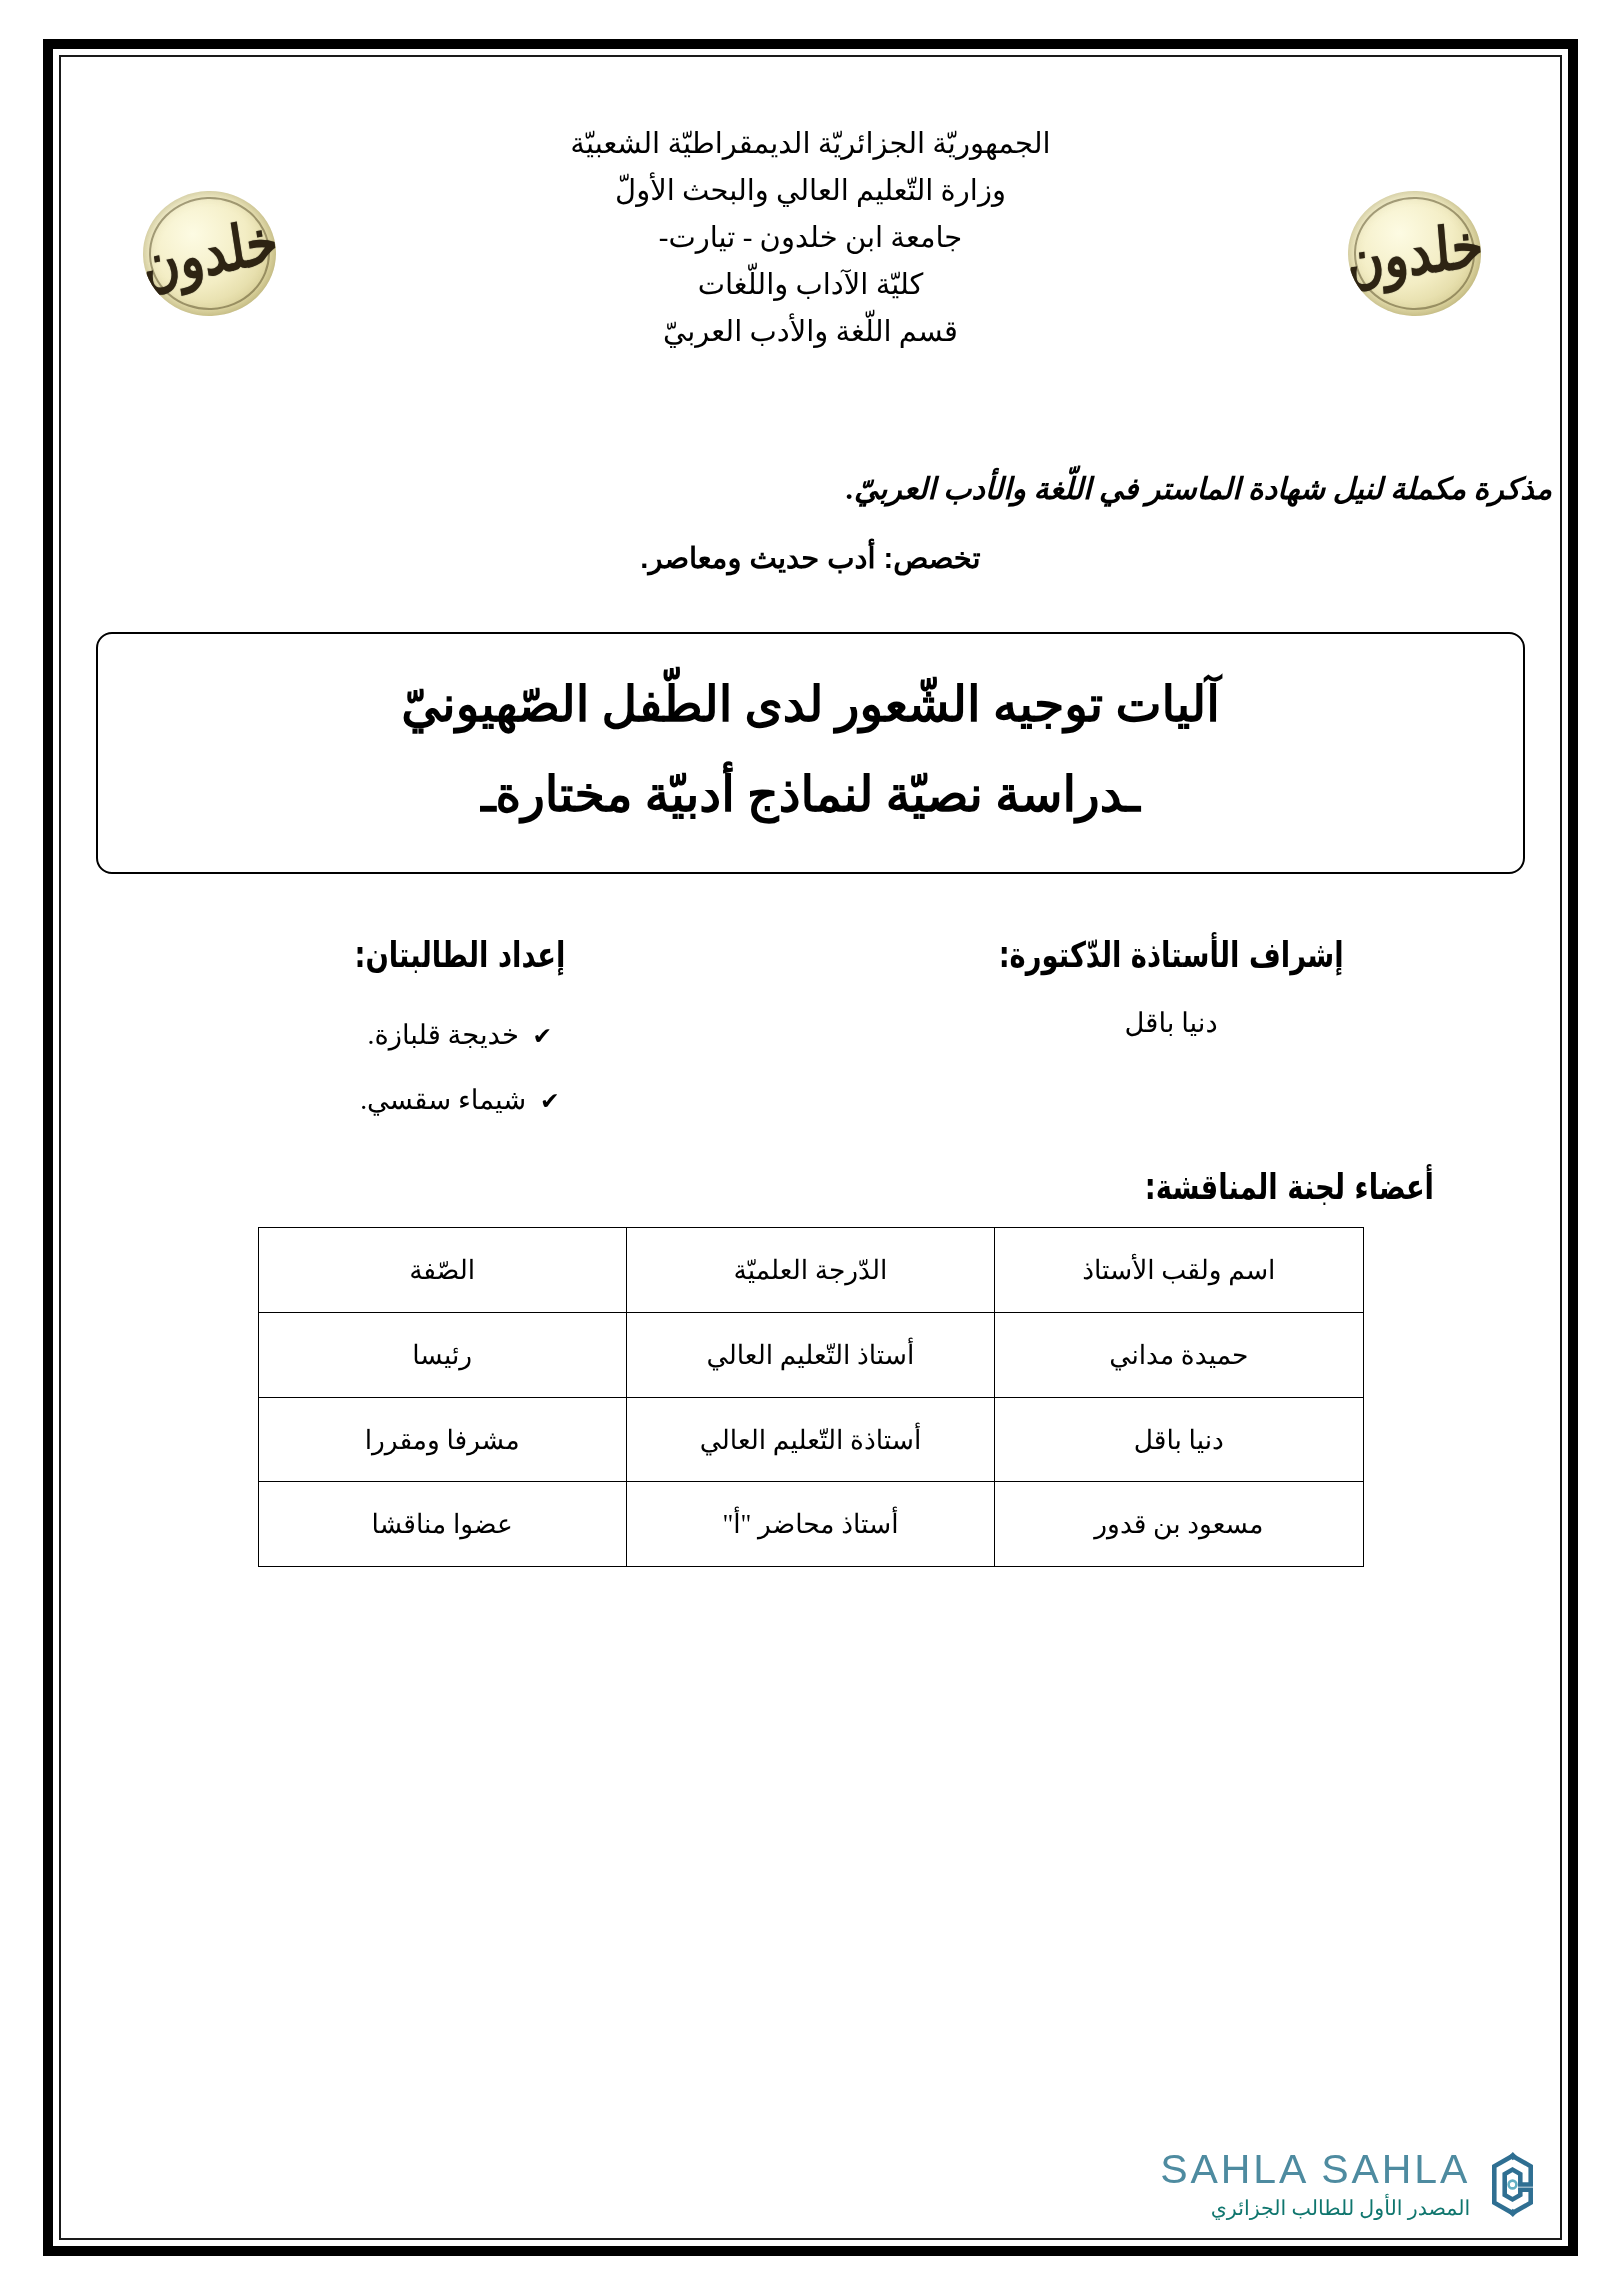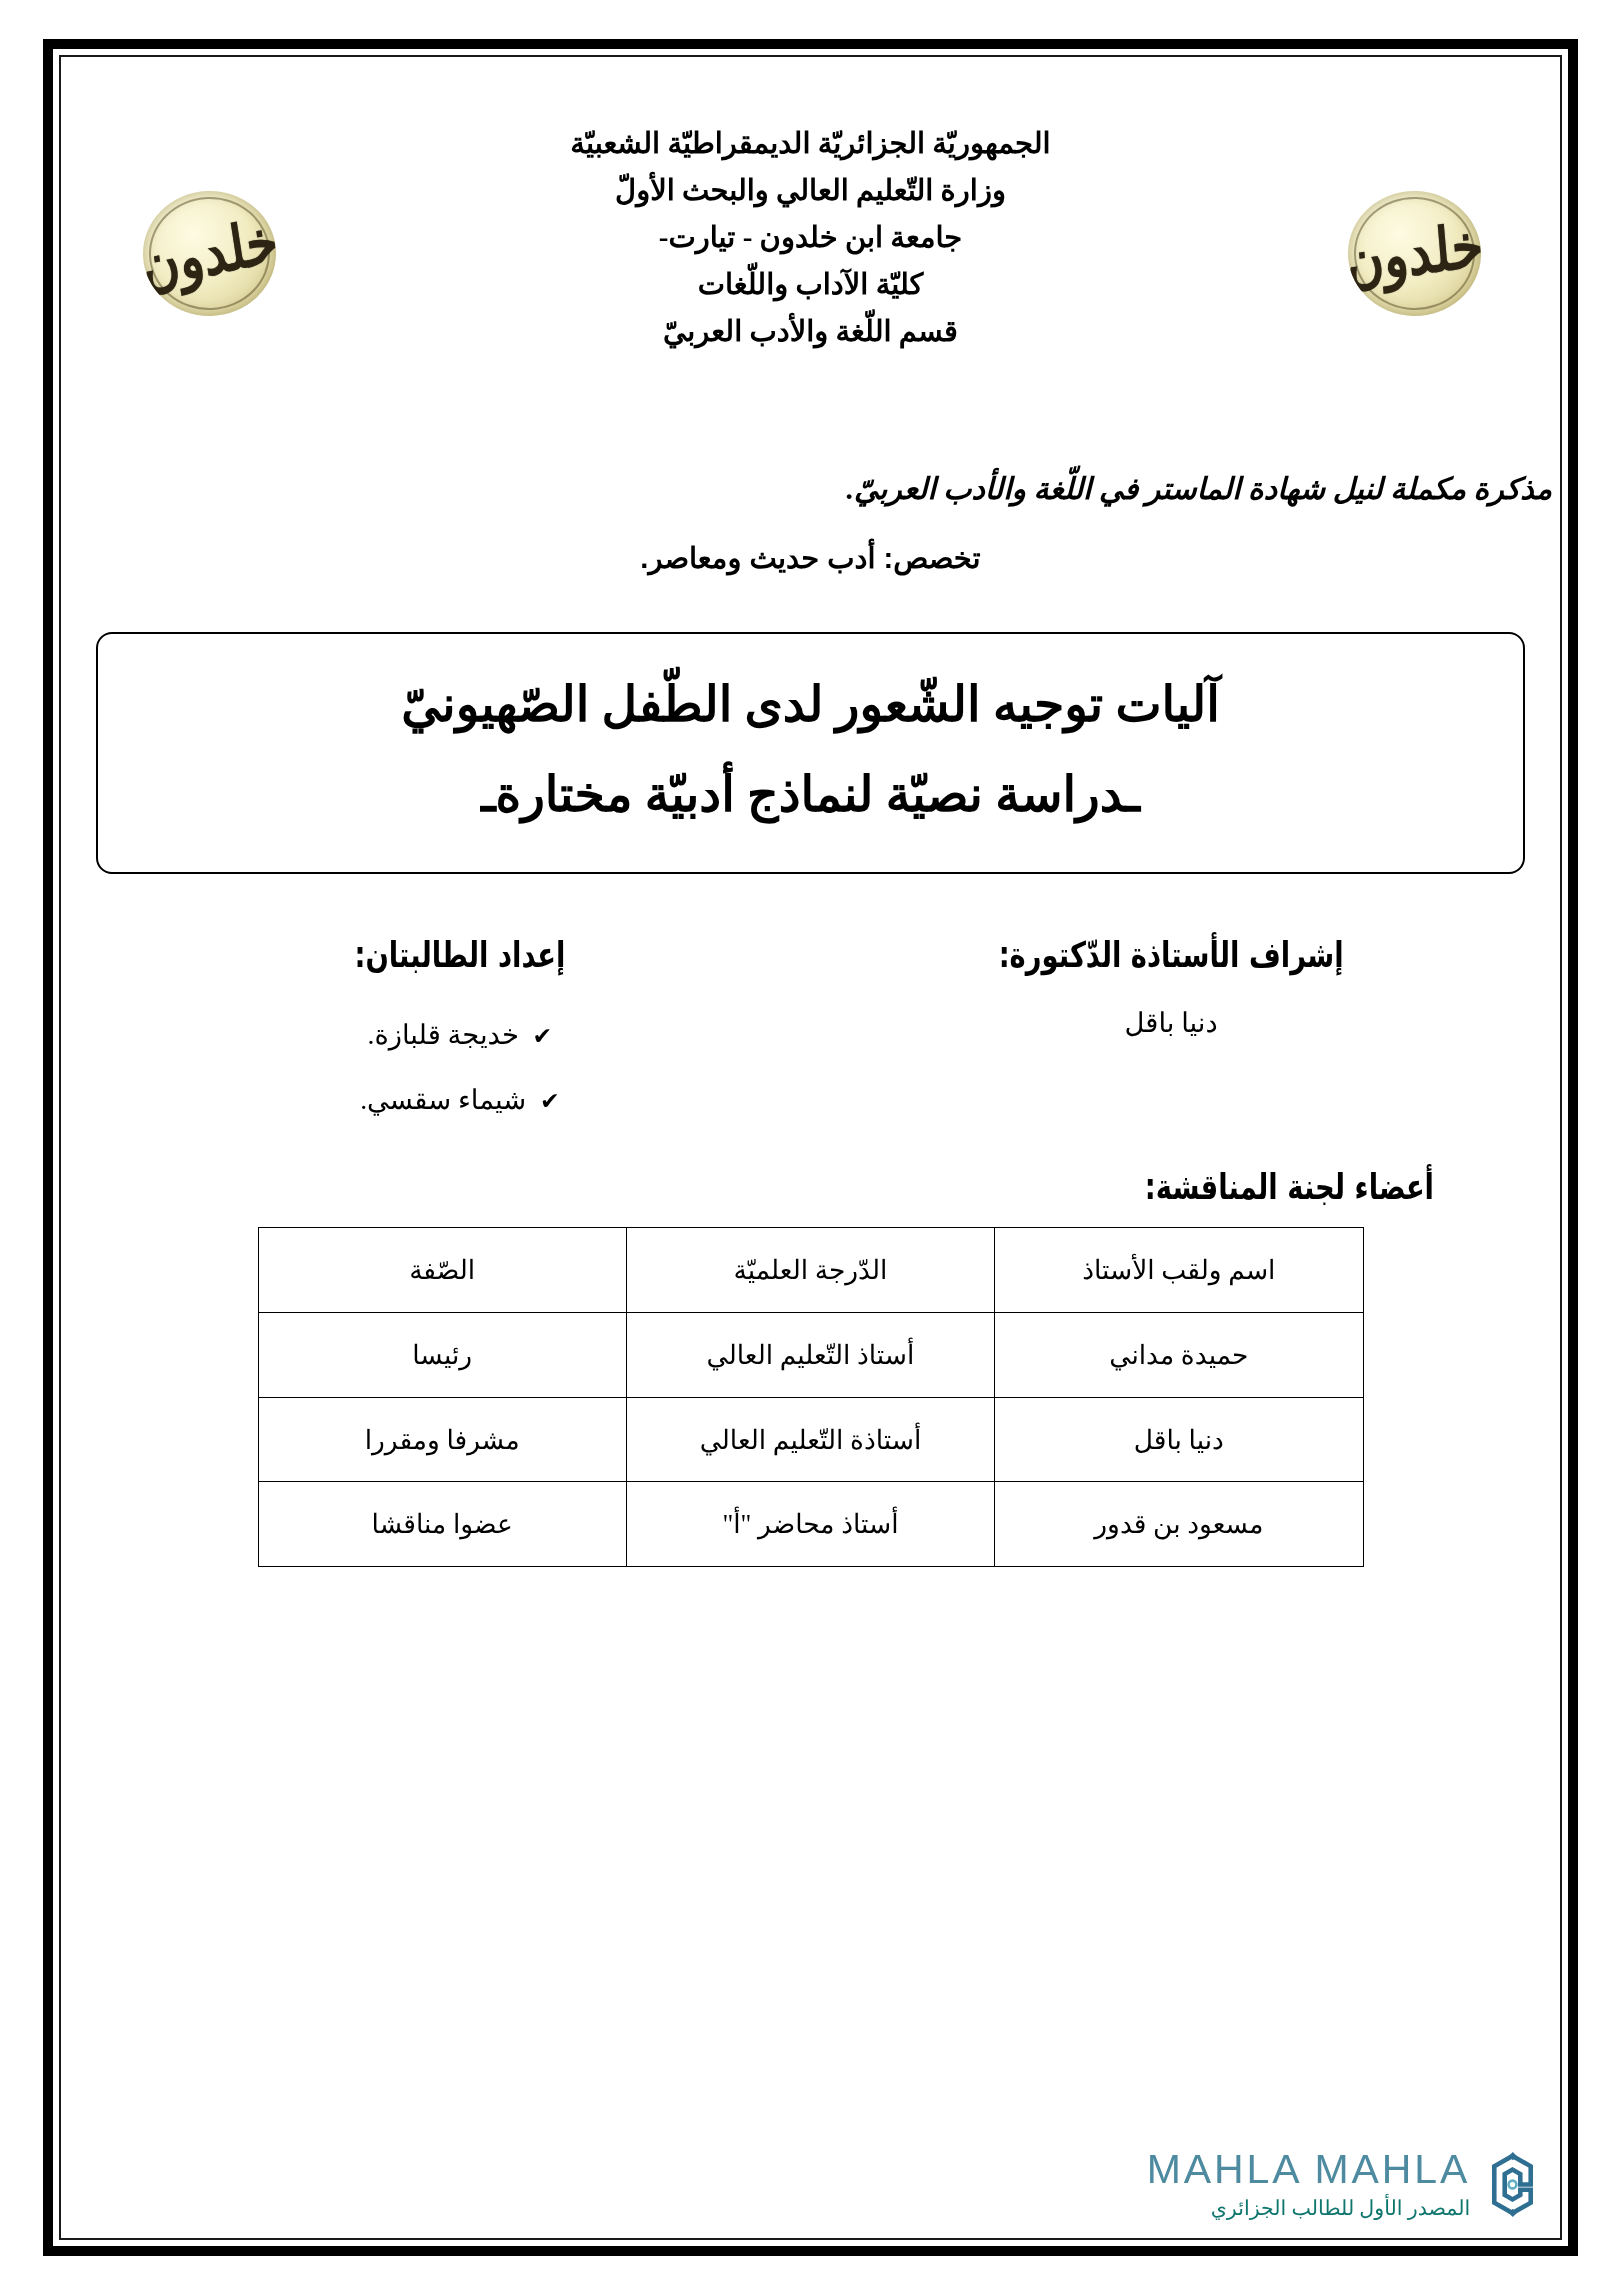--- a/index.html
+++ b/index.html
@@ -90,21 +90,21 @@
   .seal-ring {
     position: absolute;
     left: 5.9px; top: 5.9px; right: 5.9px; bottom: 5.9px;
     border: 2px solid rgba(70,60,25,.45);
     border-radius: 50%;
   }
 
   .univ-lines {
     text-align: center;
     font-family: "Liberation Serif", "DejaVu Serif", serif;
-    font-weight: 700;
+    font-weight: 400;
     font-size: 29px;
     line-height: 1.62;
     color: #000;
     padding: 0 196px;
   }
   .univ-lines div { white-space: nowrap; }
 
   
   .degree-line {
     margin-top: 57px;
@@ -353,21 +353,21 @@
           <td>عضوا مناقشا</td>
         </tr>
       </tbody>
     </table>
 
 
   </div>
 
   <div class="watermark">
     <div class="wm-text">
-      <div class="wm-title">MAHLA MAHLA</div>
+      <div class="wm-title">SAHLA SAHLA</div>
       <div class="wm-sub">المصدر الأول للطالب الجزائري</div>
     </div>
     <svg class="wm-logo" viewBox="0 0 100 100">
       <g fill="none" stroke="#2f6f92" stroke-width="7" stroke-linejoin="miter">
         <path d="M50 6 L78 22 L78 50 L62 50 L62 34 L50 27 L38 34 L38 66 L50 73 L62 66 L62 58 L78 58 L78 78 L50 94 L22 78 L22 22 Z"></path>
       </g>
       <g fill="#2f6f92">
         <rect x="46" y="2" width="9" height="9" transform="rotate(45 50.5 6.5)"></rect>
         <rect x="46" y="89" width="9" height="9" transform="rotate(45 50.5 93.5)"></rect>
       </g>

